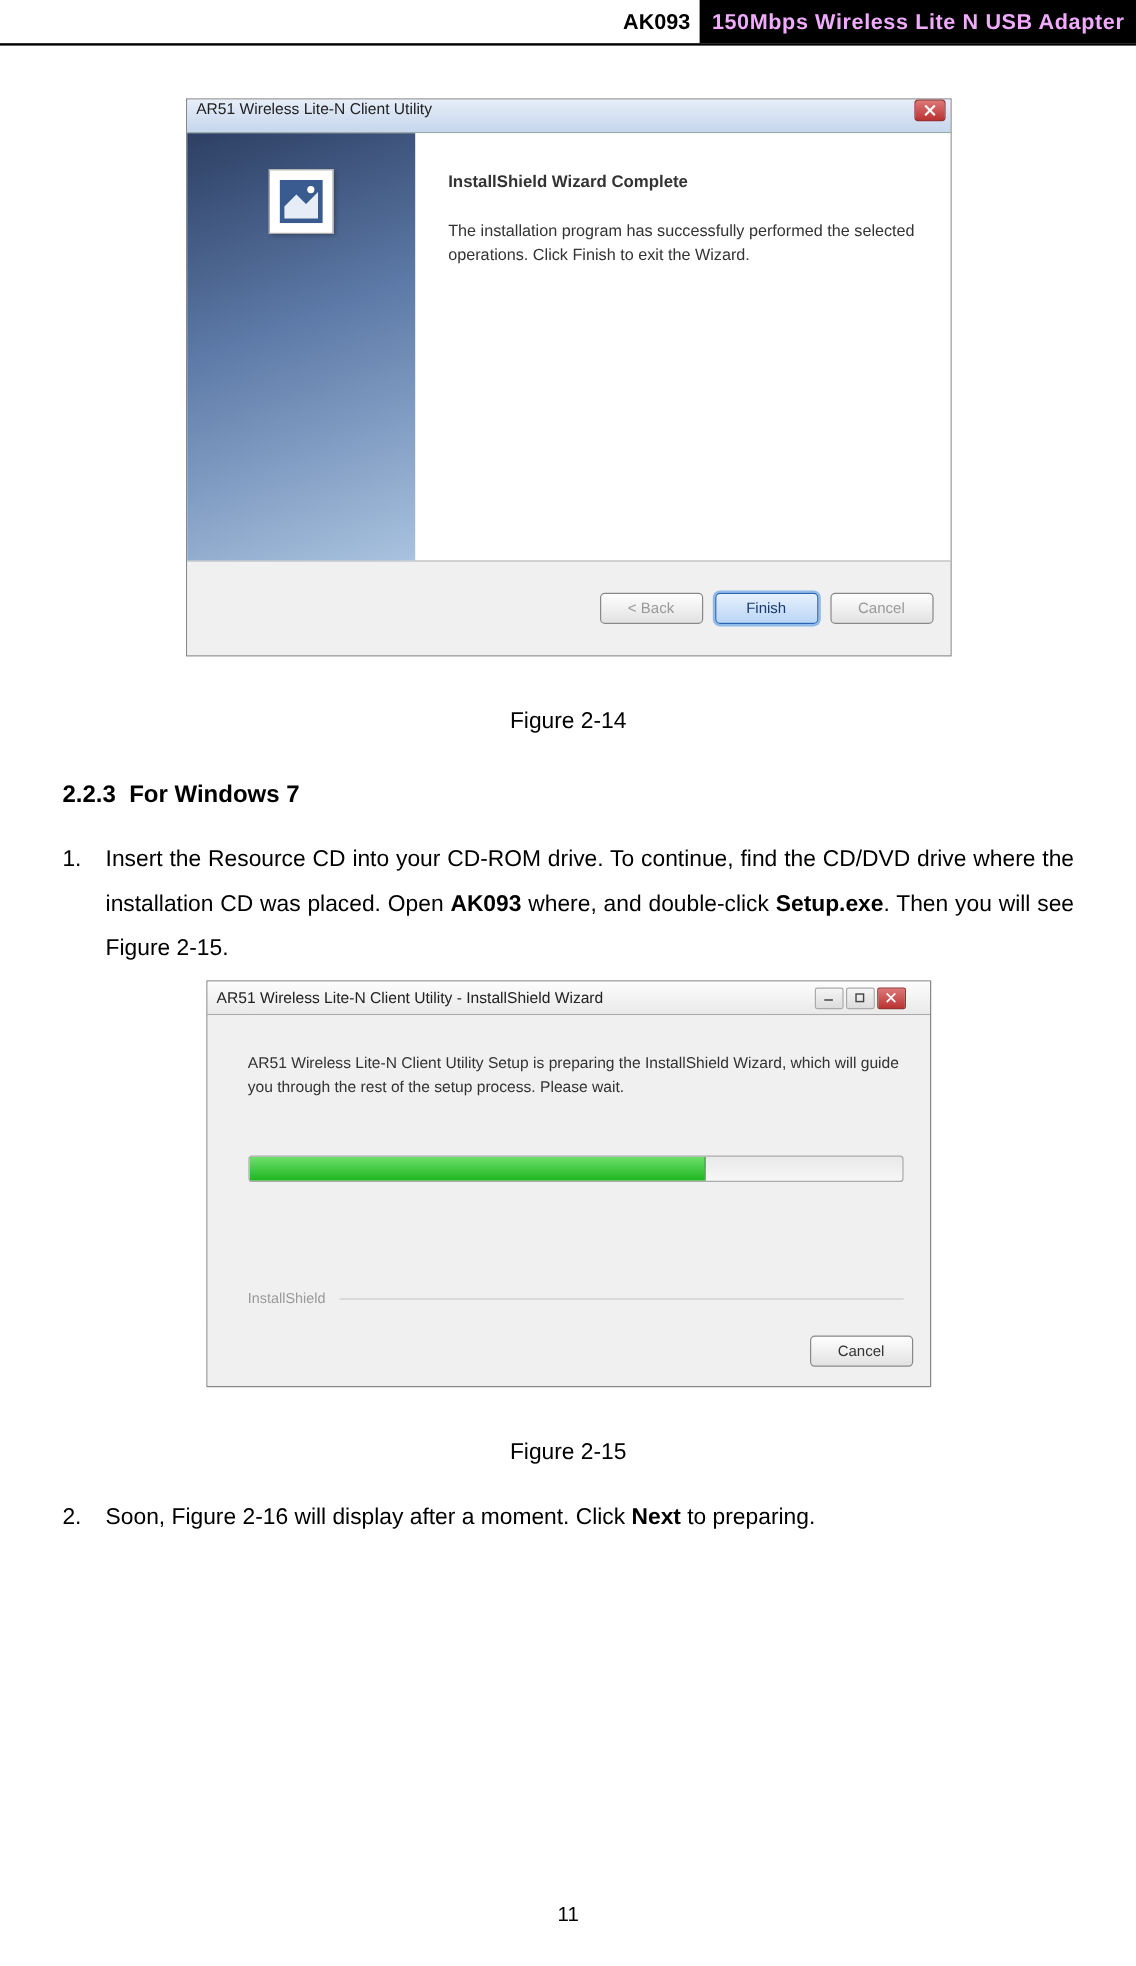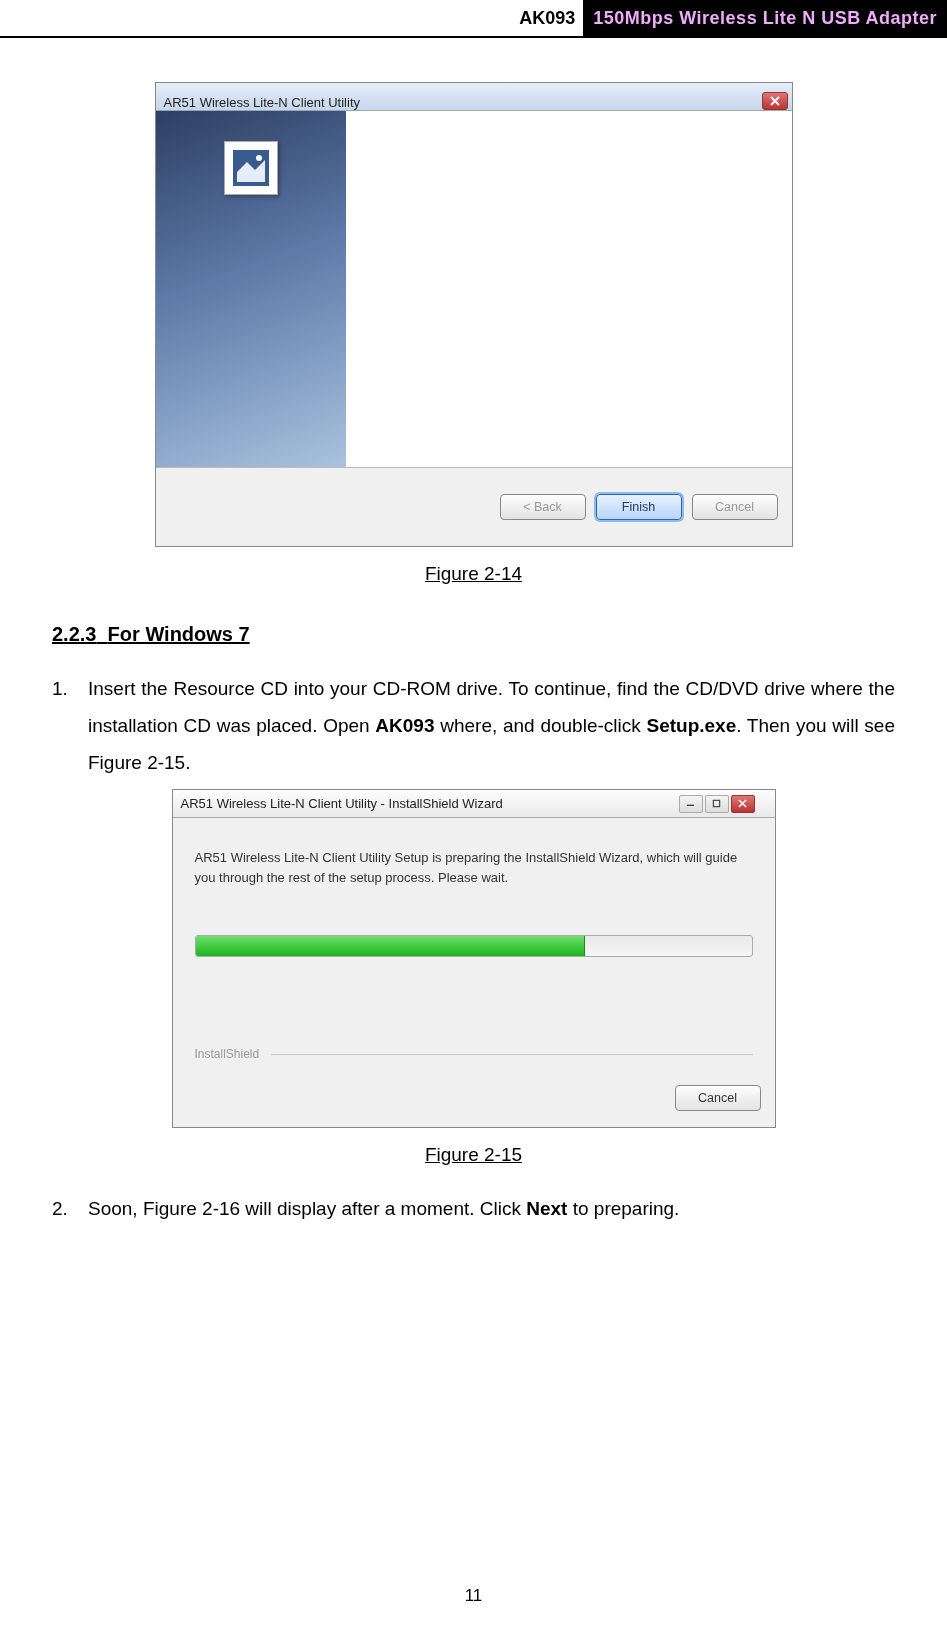--- a/index.html
+++ b/index.html
@@ -45,21 +45,21 @@
   }
   .dialog1 {
     display: inline-block;
     width: 638px;
     border: 1px solid #888;
     background: #f0f0f0;
     text-align: left;
   }
   .titlebar {
     display: flex;
-    align-items: flex-end;
+    align-items: flex-start;
     height: 28px;
     background: linear-gradient(#e6eef8,#c6d6ec);
     border-bottom: 1px solid #9aa;
     padding: 0 4px 0 8px;
     font-size: 13px;
     color: #222;
   }
   .titlebar .spacer { flex: 1; }
   .close-btn {
     width: 26px; height: 18px;
@@ -126,29 +126,27 @@
   .btn.primary {
     border: 1px solid #2a66b5;
     box-shadow: 0 0 0 2px rgba(80,150,230,0.6);
     background: linear-gradient(#e8f1fd,#b9d5f6);
     color: #1a3a6a;
     font-weight: 500;
   }
   .caption {
     text-align: center;
     font-size: 19px;
-    margin-top: 16px;
-    text-decoration: underline;
+    margin-top: 44px;
   }
   
   .sec-head {
     font-weight: bold;
     font-size: 20px;
     margin-top: 38px;
-    text-decoration: underline;
   }
   
   .list-item {
     display: flex;
     font-size: 19px;
     line-height: 1.95;
     margin-top: 24px;
     text-align: justify;
   }
   .list-item .num {
@@ -201,21 +199,21 @@
     font-style: italic;
     font-size: 14px;
     margin-bottom: 4px;
   }
   .prep-header .prep-sub {
     font-size: 13px;
     margin-left: 18px;
     color: #333;
   }
   .dialog2-body {
-    padding: 30px 22px 12px 22px;
+    padding: 30px 22px 12px 34px;
     background: #f0f0f0;
     font-size: 13px;
     color: #333;
   }
   .dialog2-body .txt2 {
     line-height: 1.5;
     margin-bottom: 48px;
   }
   .progress {
     height: 22px;
@@ -277,20 +275,24 @@
     </div>
     <div class="dialog1-body">
       <div class="wizard-side">
         <div class="logo-box">
           <svg viewBox="0 0 36 36">
               <rect x="0" y="0" width="36" height="36" fill="#3a5b90"></rect>
               <path d="M4 22 L14 12 L22 20 L32 10 L32 32 L4 32 Z" fill="#e6edf7"></path>
               <circle cx="26" cy="8" r="3" fill="#fff"></circle>
             </svg>
         </div>
+      </div>
+      <div class="wizard-main">
+        <div class="wiz-title">InstallShield Wizard Complete</div>
+        <div class="wiz-body">The installation program has successfully performed the selected operations.  Click Finish to exit the Wizard.</div>
       </div>
     </div>
     <div class="dialog-footer">
       <span class="btn disabled">&lt; Back</span>
       <span class="btn primary">Finish</span>
       <span class="btn disabled">Cancel</span>
     </div>
   </div>
 </div>
 <div class="caption">Figure 2-14</div>

